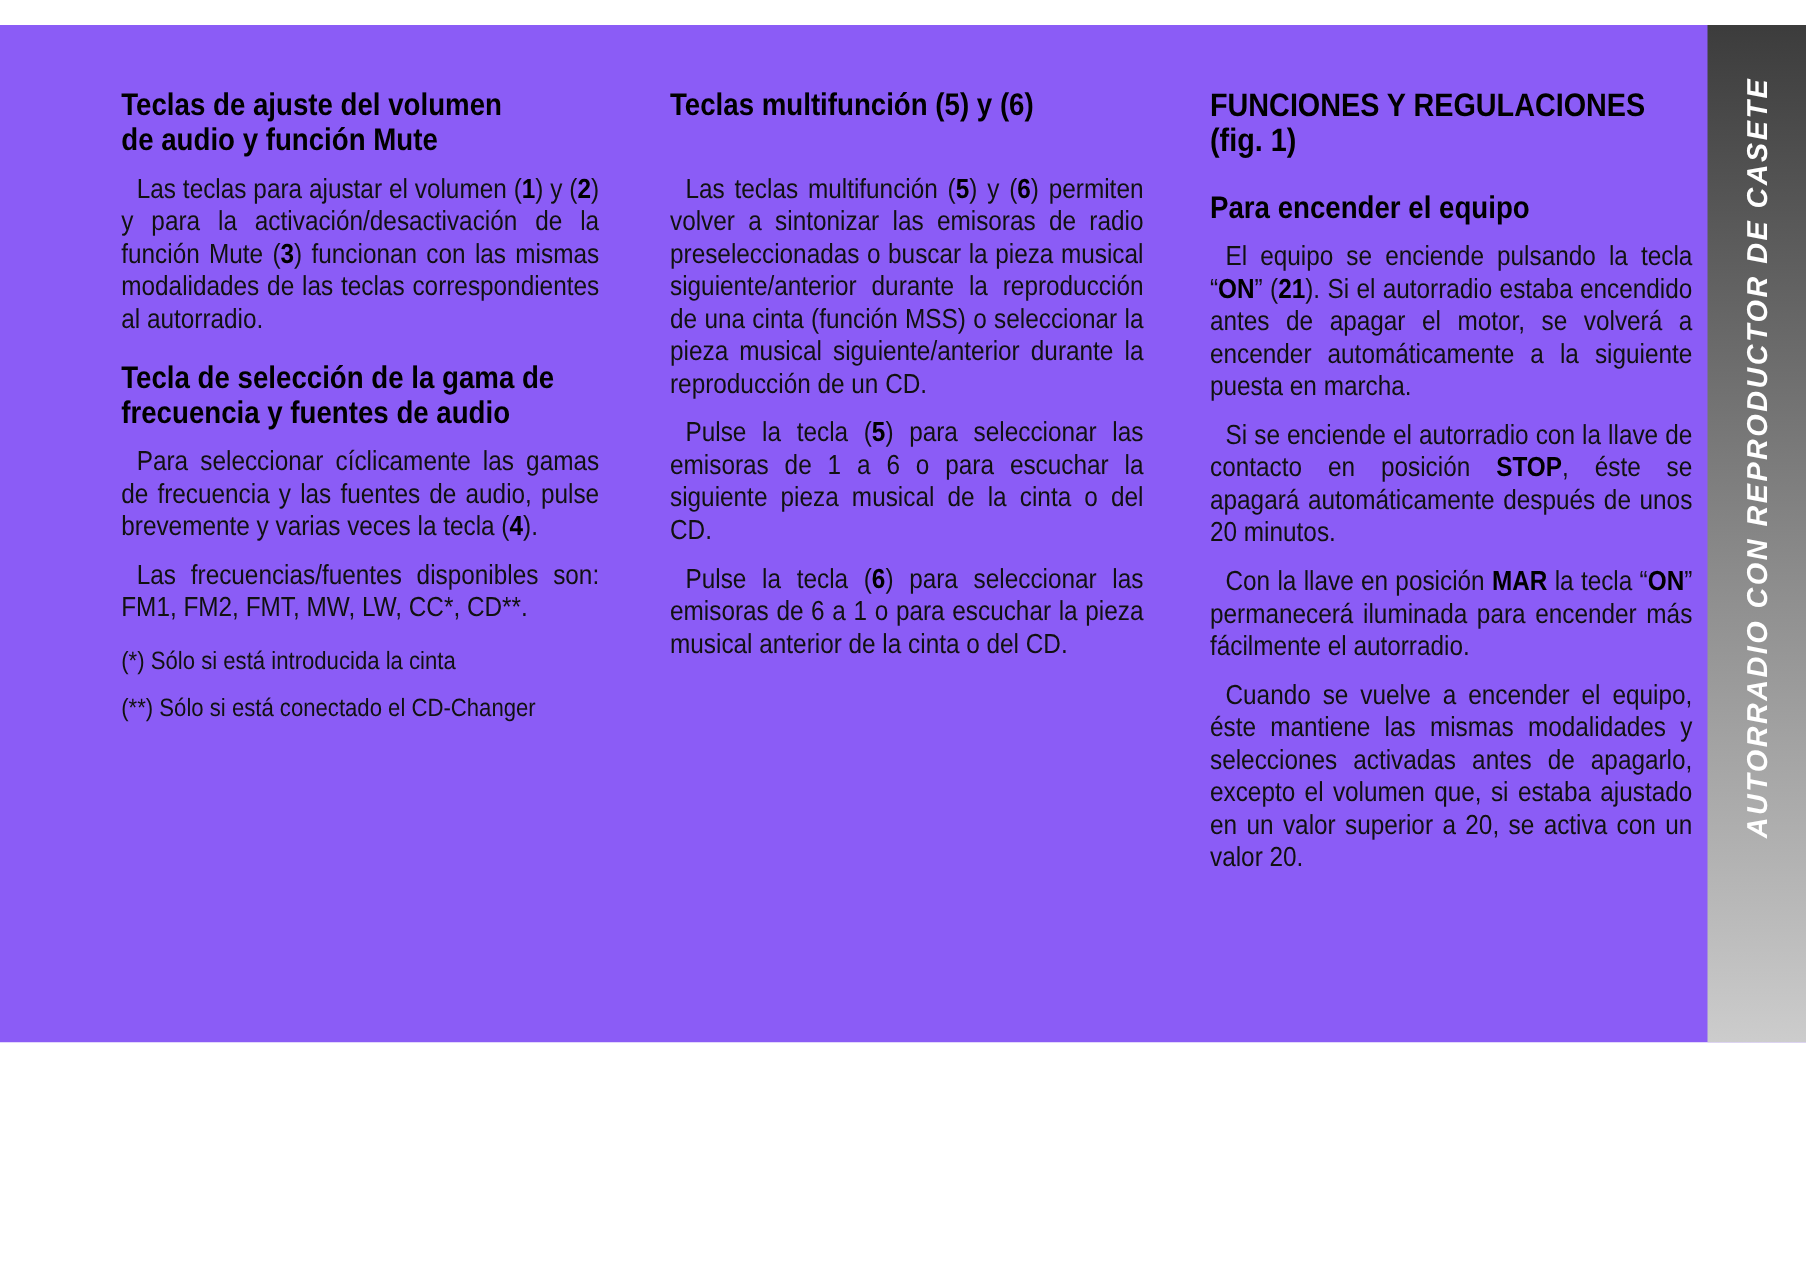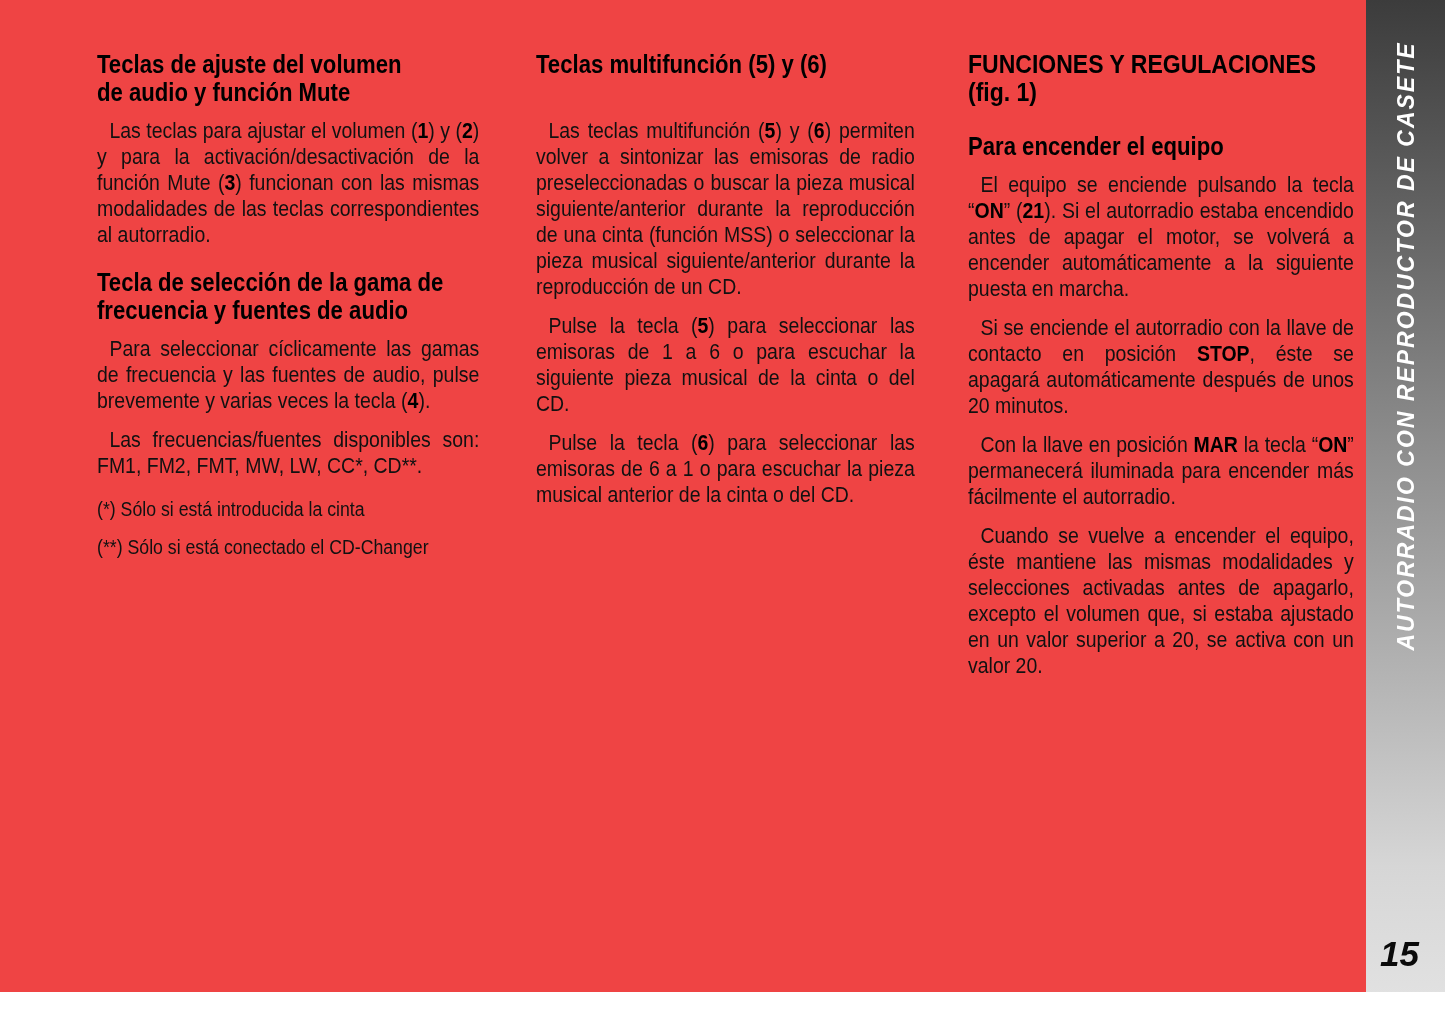--- a/index.html
+++ b/index.html
@@ -3,25 +3,26 @@
 <meta charset="utf-8">
 <style>
   html, body {
     margin: 0;
     padding: 0;
     background: #ffffff;
   }
   .page {
     position: relative;
     width: 1445px;
-    height: 992px;
-    background: #ef4444;
+    height: 814px;
+    background: #8b5cf6;
     overflow: hidden;
     font-family: "Liberation Sans", "DejaVu Sans", sans-serif;
     color: #111111;
+    margin-top: 20px;
   }
 
   
   .col {
     position: absolute;
     top: 50px;
     transform: scaleX(0.885);
     transform-origin: 0 0;
     font-size: 22px;
     line-height: 26px;

